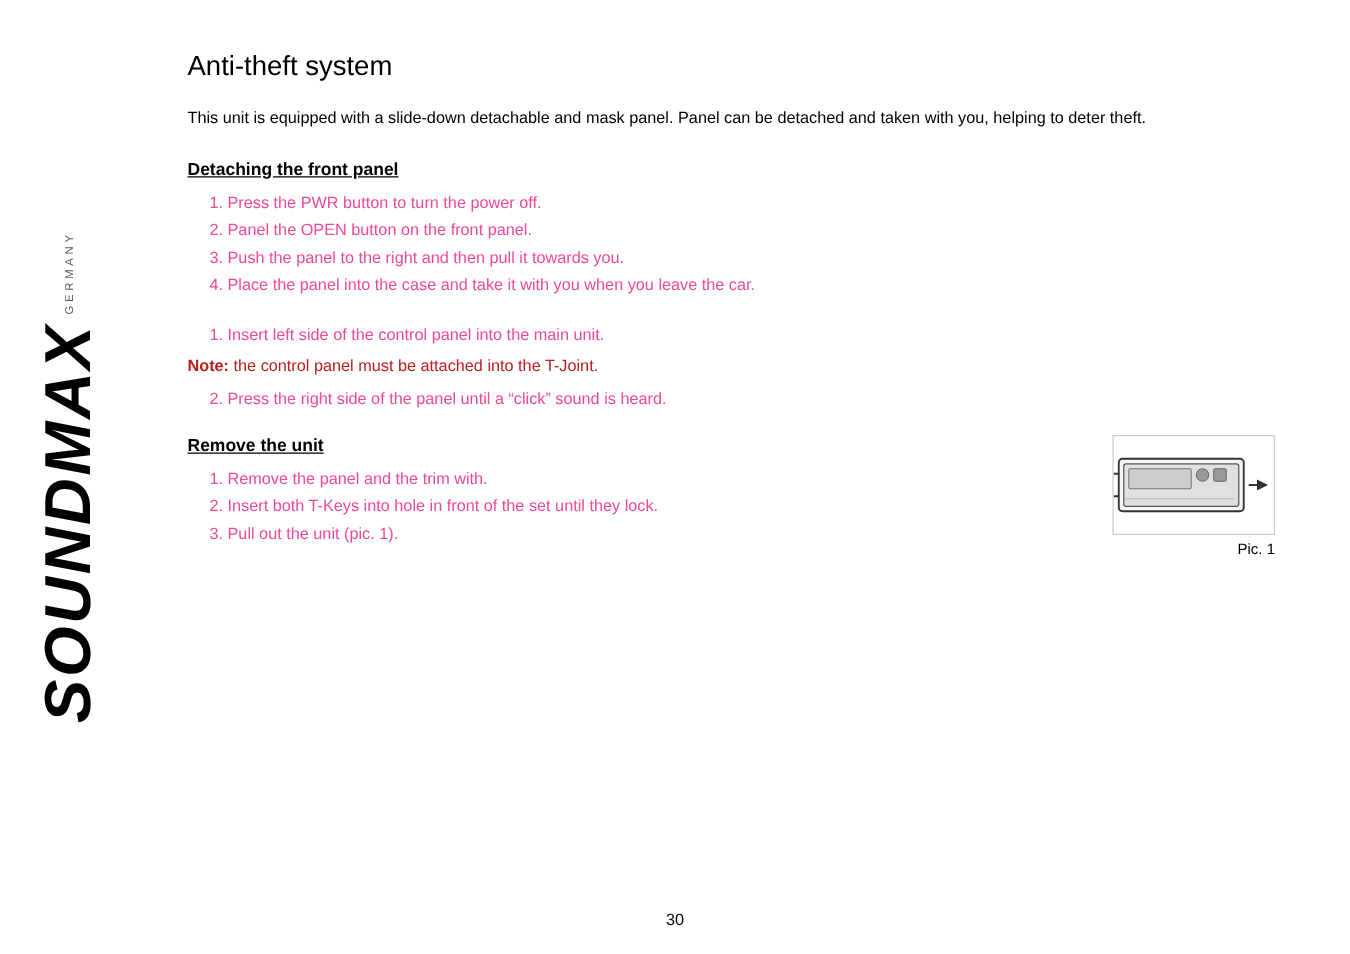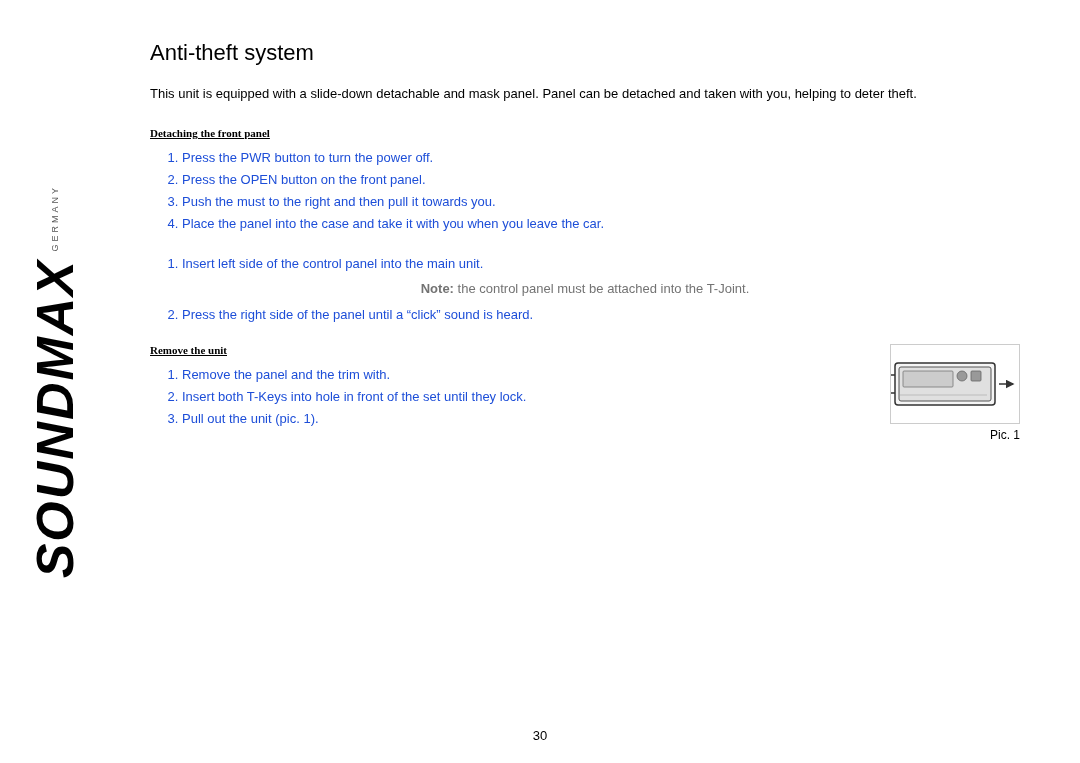--- a/index.html
+++ b/index.html
@@ -80,49 +80,47 @@
     }
 
     .intro-text {
       font-size: 13px;
       line-height: 1.6;
       margin-bottom: 22px;
       color: #000;
     }
 
     .section-heading {
-      font-size: 11px;
+      font-size: 14px;
       font-weight: bold;
       text-decoration: underline;
       margin-bottom: 8px;
       color: #000;
-      font-family: Liberation Serif, serif;
     }
 
     .section {
       margin-bottom: 18px;
     }
 
     ol {
       margin-left: 32px;
       margin-top: 4px;
     }
 
     ol li {
       font-size: 13px;
       line-height: 1.7;
-      color: #1d4ed8;
+      color: #ec4899;
     }
 
     .note-text {
       font-size: 13px;
       line-height: 1.6;
-      color: #737373;
+      color: #b91c1c;
       margin: 4px 0 4px 0;
-      text-align: center;
     }
 
     .note-bold {
       font-weight: bold;
     }
 
     
     .remove-section {
       display: flex;
       align-items: flex-start;
@@ -179,22 +177,22 @@
   <div class="main-content">
 
     <h1 class="page-title">Anti-theft system</h1>
 
     <p class="intro-text">This unit is equipped with a slide-down detachable and mask panel. Panel can be detached and taken with you, helping to deter theft.</p>
 
     <div class="section">
       <div class="section-heading">Detaching the front panel</div>
       <ol>
         <li>Press the PWR button to turn the power off.</li>
-        <li>Press the OPEN button on the front panel.</li>
-        <li>Push the must to the right and then pull it towards you.</li>
+        <li>Panel the OPEN button on the front panel.</li>
+        <li>Push the panel to the right and then pull it towards you.</li>
         <li>Place the panel into the case and take it with you when you leave the car.</li>
       </ol>
     </div>
 
     <div class="section">
       <ol>
         <li>Insert left side of the control panel into the main unit.</li>
       </ol>
       <p class="note-text"><span class="note-bold">Note:</span> the control panel must be attached into the T-Joint.</p>
       <ol start="2">

